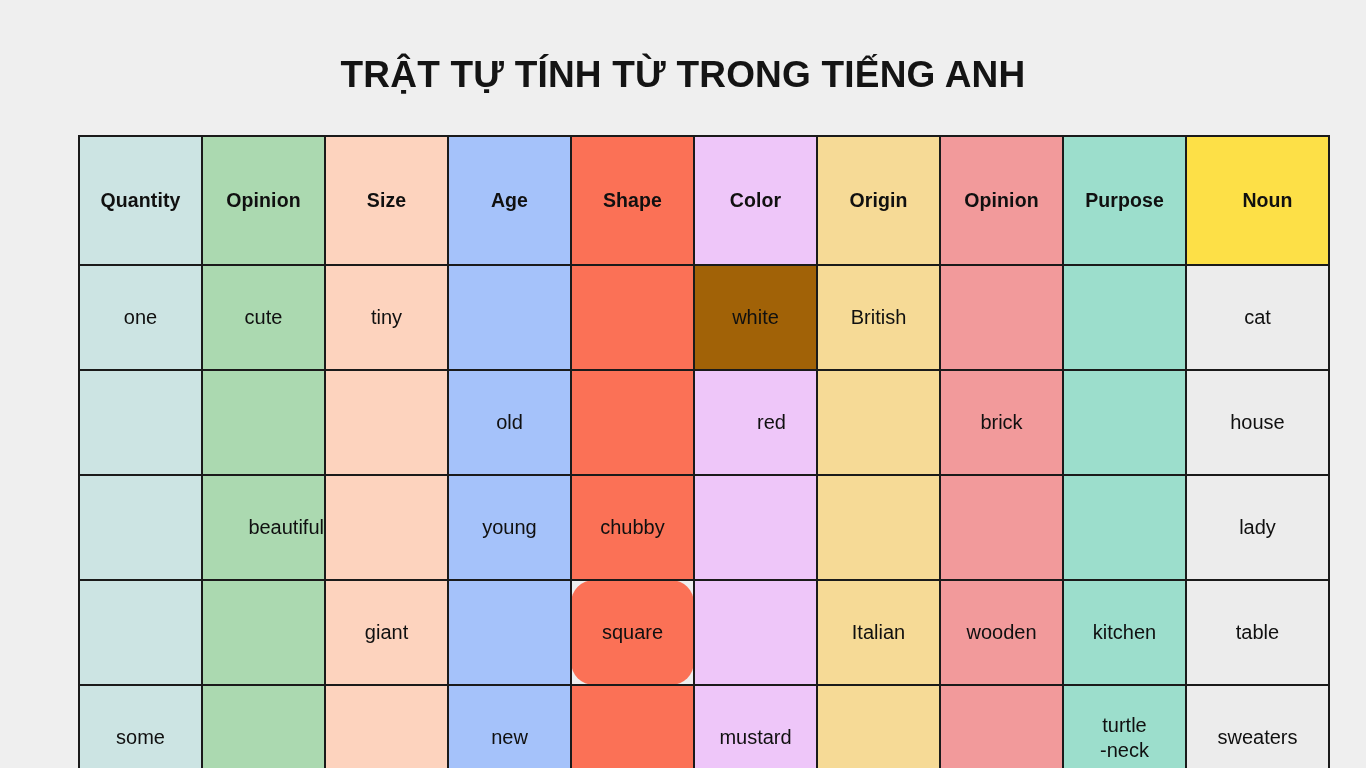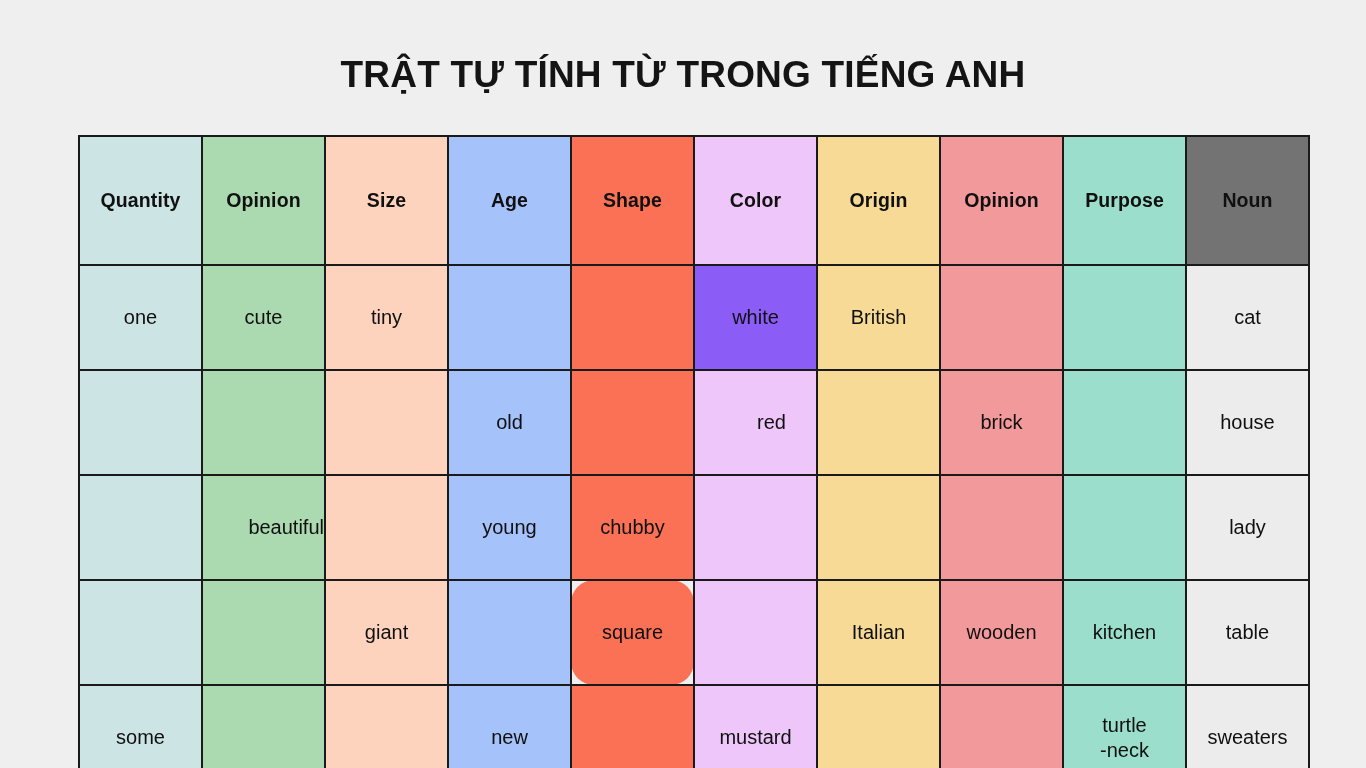--- a/index.html
+++ b/index.html
@@ -88,41 +88,41 @@
         <tr id="header-row">
             <th style="background: rgb(204, 228, 227); width: 121px;">Quantity</th>
             <th style="background: rgb(171, 217, 176); width: 121px;">Opinion</th>
             <th style="background: rgb(253, 211, 190); width: 121px;">Size</th>
             <th style="background: rgb(165, 194, 250); width: 121px;">Age</th>
             <th style="background: rgb(251, 113, 86); width: 121px;">Shape</th>
             <th style="background: rgb(238, 198, 249); width: 121px;">Color</th>
             <th style="background: rgb(246, 218, 150); width: 121px;">Origin</th>
             <th style="background: rgb(242, 154, 155); width: 121px;">Opinion</th>
             <th style="background: rgb(156, 222, 204); width: 121px;">Purpose</th>
-            <th style="background: #737373; width: 121px;">Noun</th>
+            <th style="background: #fde047; width: 121px; padding-left: 20px;">Noun</th>
           </tr>
       </thead>
       <tbody id="table-body">
           <tr>
             <td style="background: rgb(204, 228, 227);">
               <span class="cell-text">one</span>
             </td>
             <td style="background: rgb(171, 217, 176);">
               <span class="cell-text">cute</span>
             </td>
             <td style="background: rgb(253, 211, 190);">
               <span class="cell-text">tiny</span>
             </td>
             <td class="cell-empty" style="background: rgb(165, 194, 250);">
               <span class="cell-text"></span>
             </td>
             <td class="cell-empty" style="background: rgb(251, 113, 86);">
               <span class="cell-text"></span>
             </td>
-            <td style="background: #8b5cf6;">
+            <td style="background: #a16207;">
               <span class="cell-text">white</span>
             </td>
             <td style="background: rgb(246, 218, 150);">
               <span class="cell-text">British</span>
             </td>
             <td class="cell-empty" style="background: rgb(242, 154, 155);">
               <span class="cell-text"></span>
             </td>
             <td class="cell-empty" style="background: rgb(156, 222, 204);">
               <span class="cell-text"></span>

